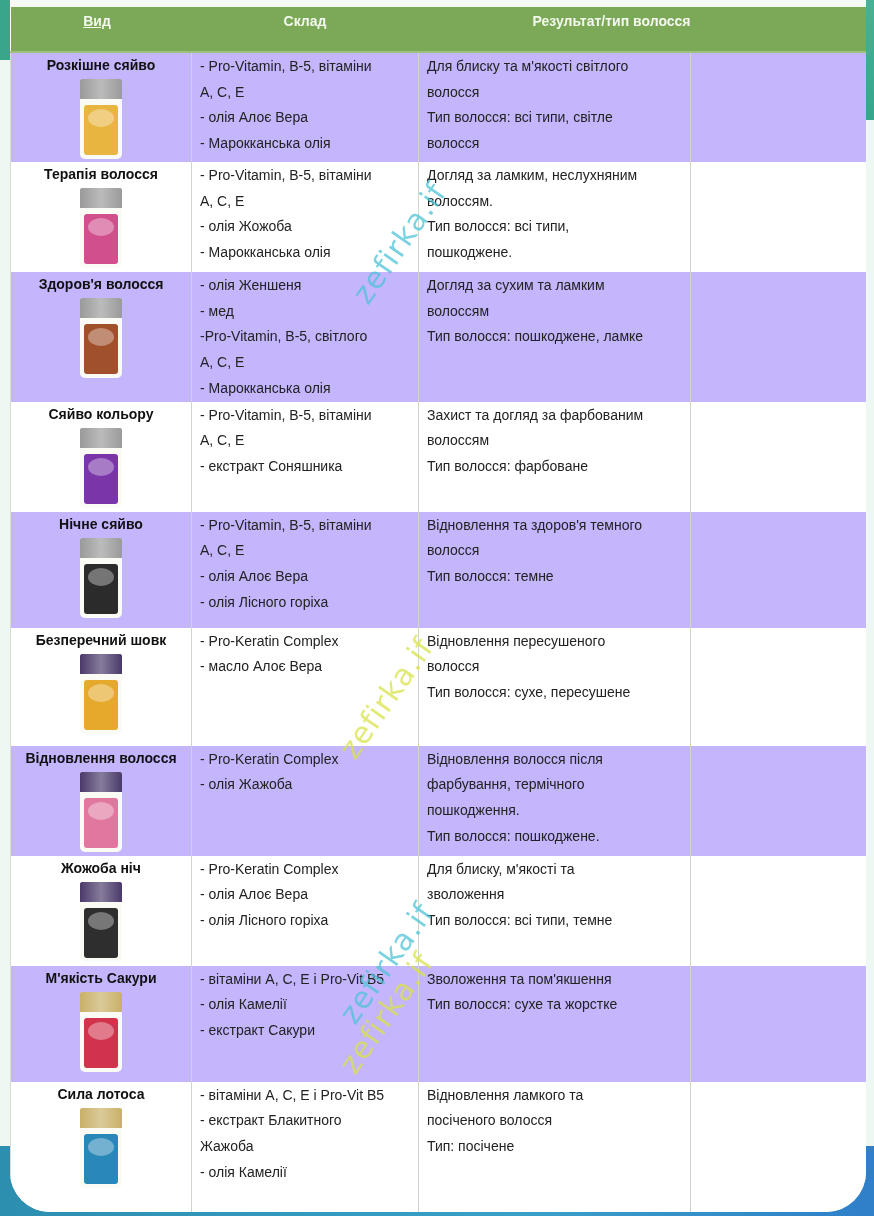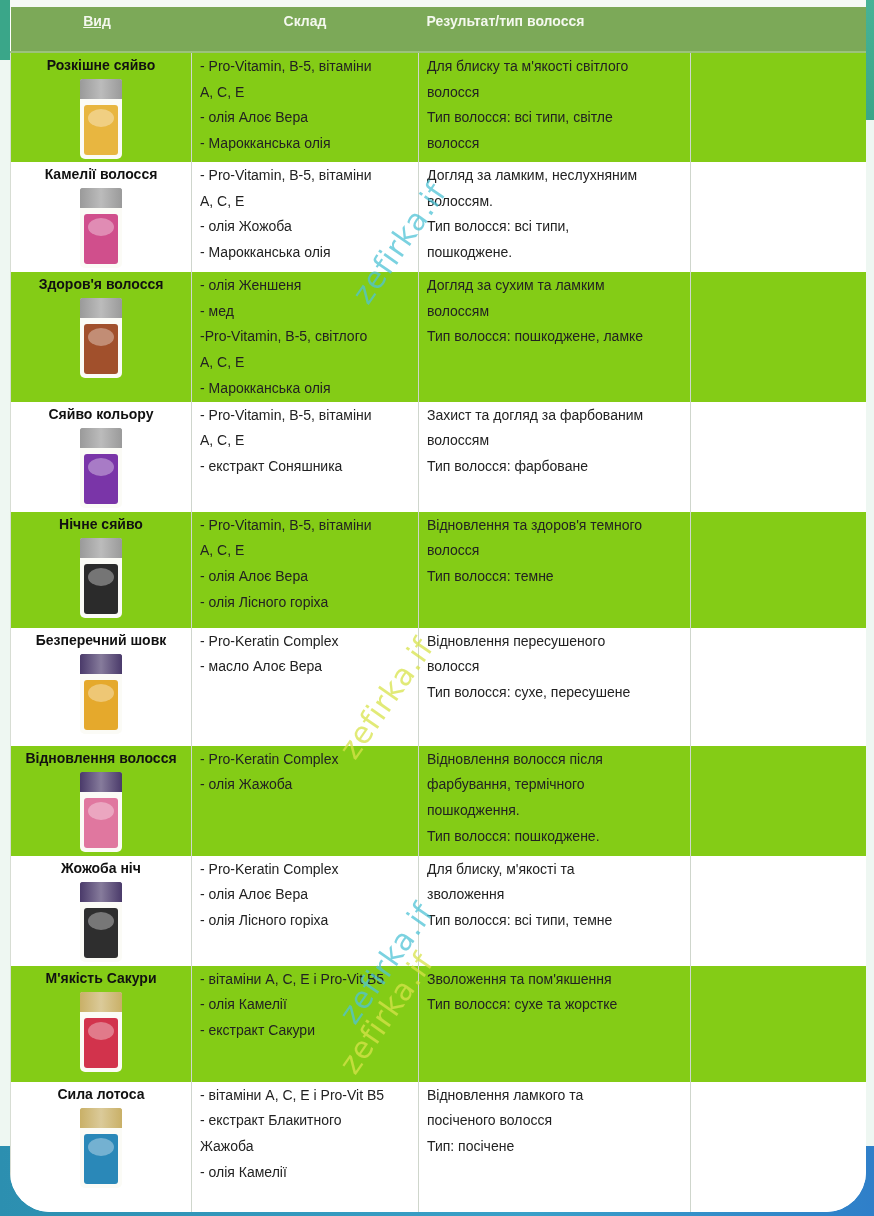--- a/index.html
+++ b/index.html
@@ -39,38 +39,38 @@
   col.c1 { width: 181px; }
   col.c2 { width: 227px; }
   col.c3 { width: 272px; }
   col.c4 { width: 176px; }
   thead th {
     background: #7ca958;
     color: #f4f8ee;
     font-weight: bold;
     font-size: 14px;
     height: 45px;
-    text-align: left;
+    text-align: right;
     vertical-align: top;
     padding-top: 6px;
     border-bottom: 2px solid #9cc27c;
   }
   thead th.h-vid { text-align: center; padding-right: 8px; text-decoration: underline; }
   thead th.h-sklad { text-align: center; }
   thead th.h-res { padding-left: 8px; }
   tbody td {
     border-right: 1px solid #cfd6cc;
     vertical-align: top;
     font-size: 14px;
     line-height: 25.7px;
     padding: 1px 8px 0 8px;
   }
   tbody td:first-child { border-left: 1px solid #d7ddd3; }
   tbody td:last-child { border-right: none; }
-  tbody tr.alt td { background: #84cc16; margin-top: 21px; }
+  tbody tr.alt td { background: #c4b5fd; margin-top: 21px; }
   tbody tr.plain td { background: #ffffff; }
   td.name-cell { text-align: center; padding: 3px 4px 0 4px; }
   .prod-name {
     font-weight: bold; font-size: 14px; line-height: 19px; display: block;
     white-space: nowrap; color: #111;
   }
   .bottle {
     width: 42px; height: 80px; margin: 4px auto 0 auto;
     position: relative; border-radius: 3px 3px 5px 5px;
     background: #fbfbf6; overflow: hidden;
@@ -132,21 +132,21 @@
           <td>
             <span class="line">Для блиску та м'якості світлого</span>
             <span class="line">волосся</span>
             <span class="line">Тип волосся: всі типи, світле</span>
             <span class="line">волосся</span>
           </td>
           <td></td>
         </tr>
         <tr class="plain" style="height: 110px;">
           <td class="name-cell">
-            <span class="prod-name">Камелії волосся</span>
+            <span class="prod-name">Терапія волосся</span>
             <div class="bottle">
               <div class="cap" style="background: linear-gradient(90deg, rgb(154, 154, 154) 0%, rgba(255, 255, 255, 0.333) 50%, rgb(154, 154, 154) 100%) rgb(154, 154, 154);"></div>
               <div class="fill" style="background: rgb(208, 79, 140);"></div>
               <div class="label"></div>
             </div>
           </td>
           <td>
             <span class="line">- Pro-Vitamin, B-5, вітаміни</span>
             <span class="line">A, C, E</span>
             <span class="line">- олія Жожоба</span>

